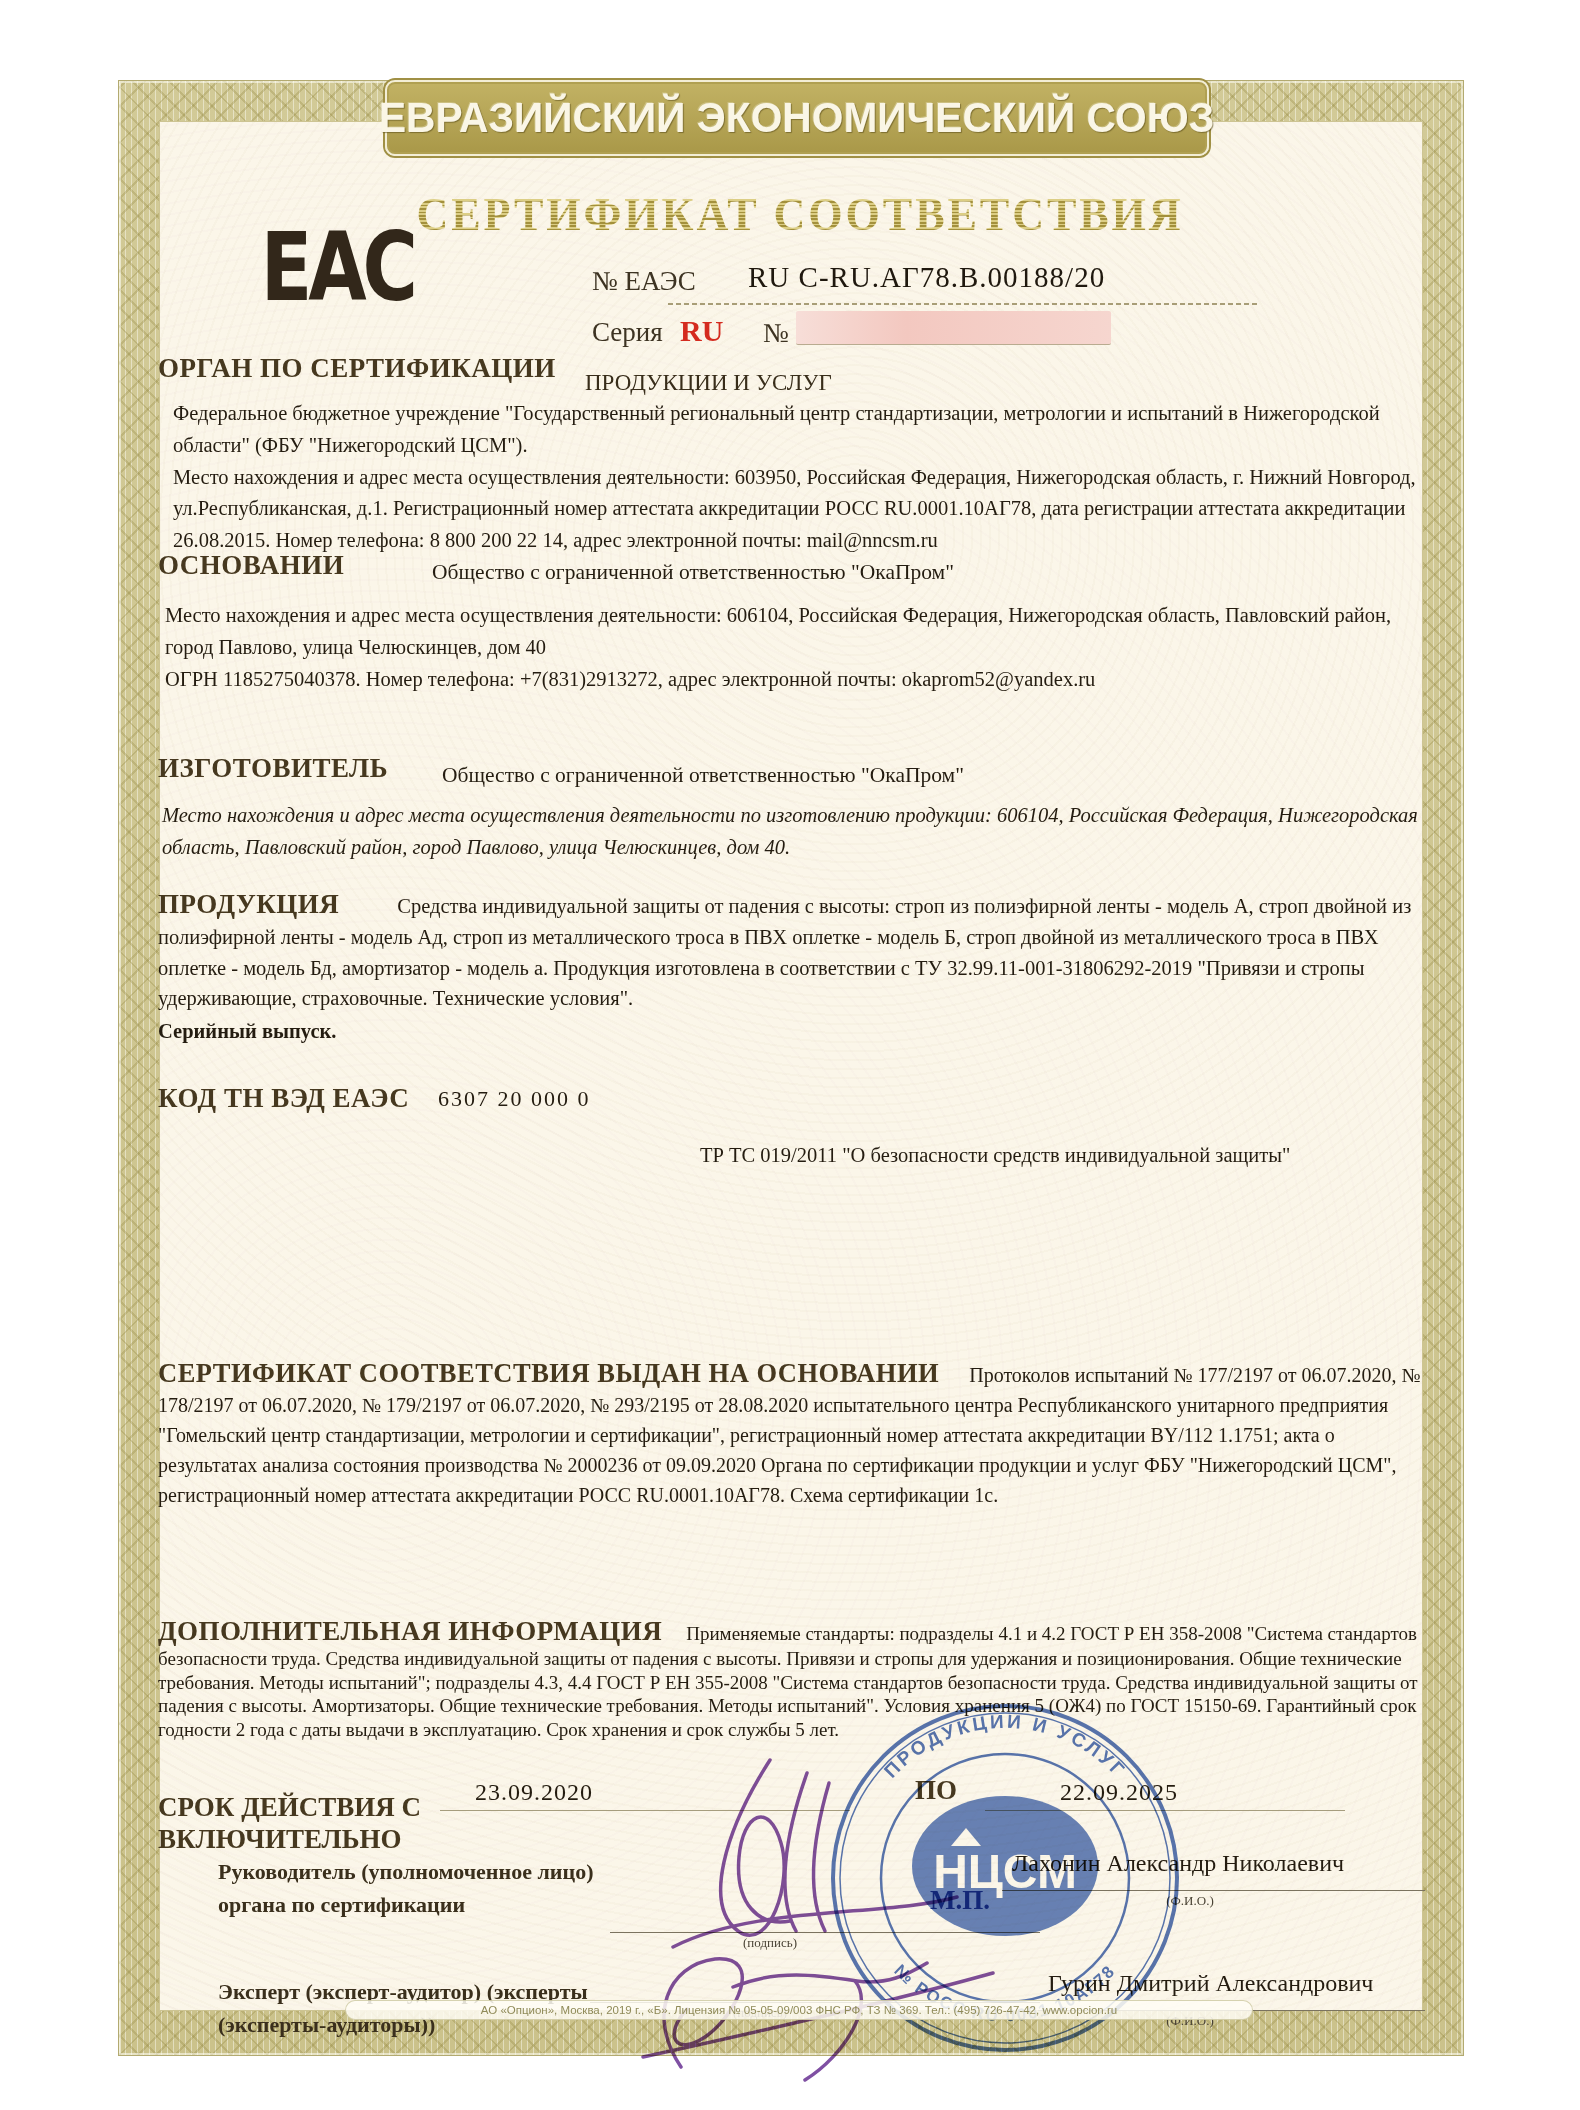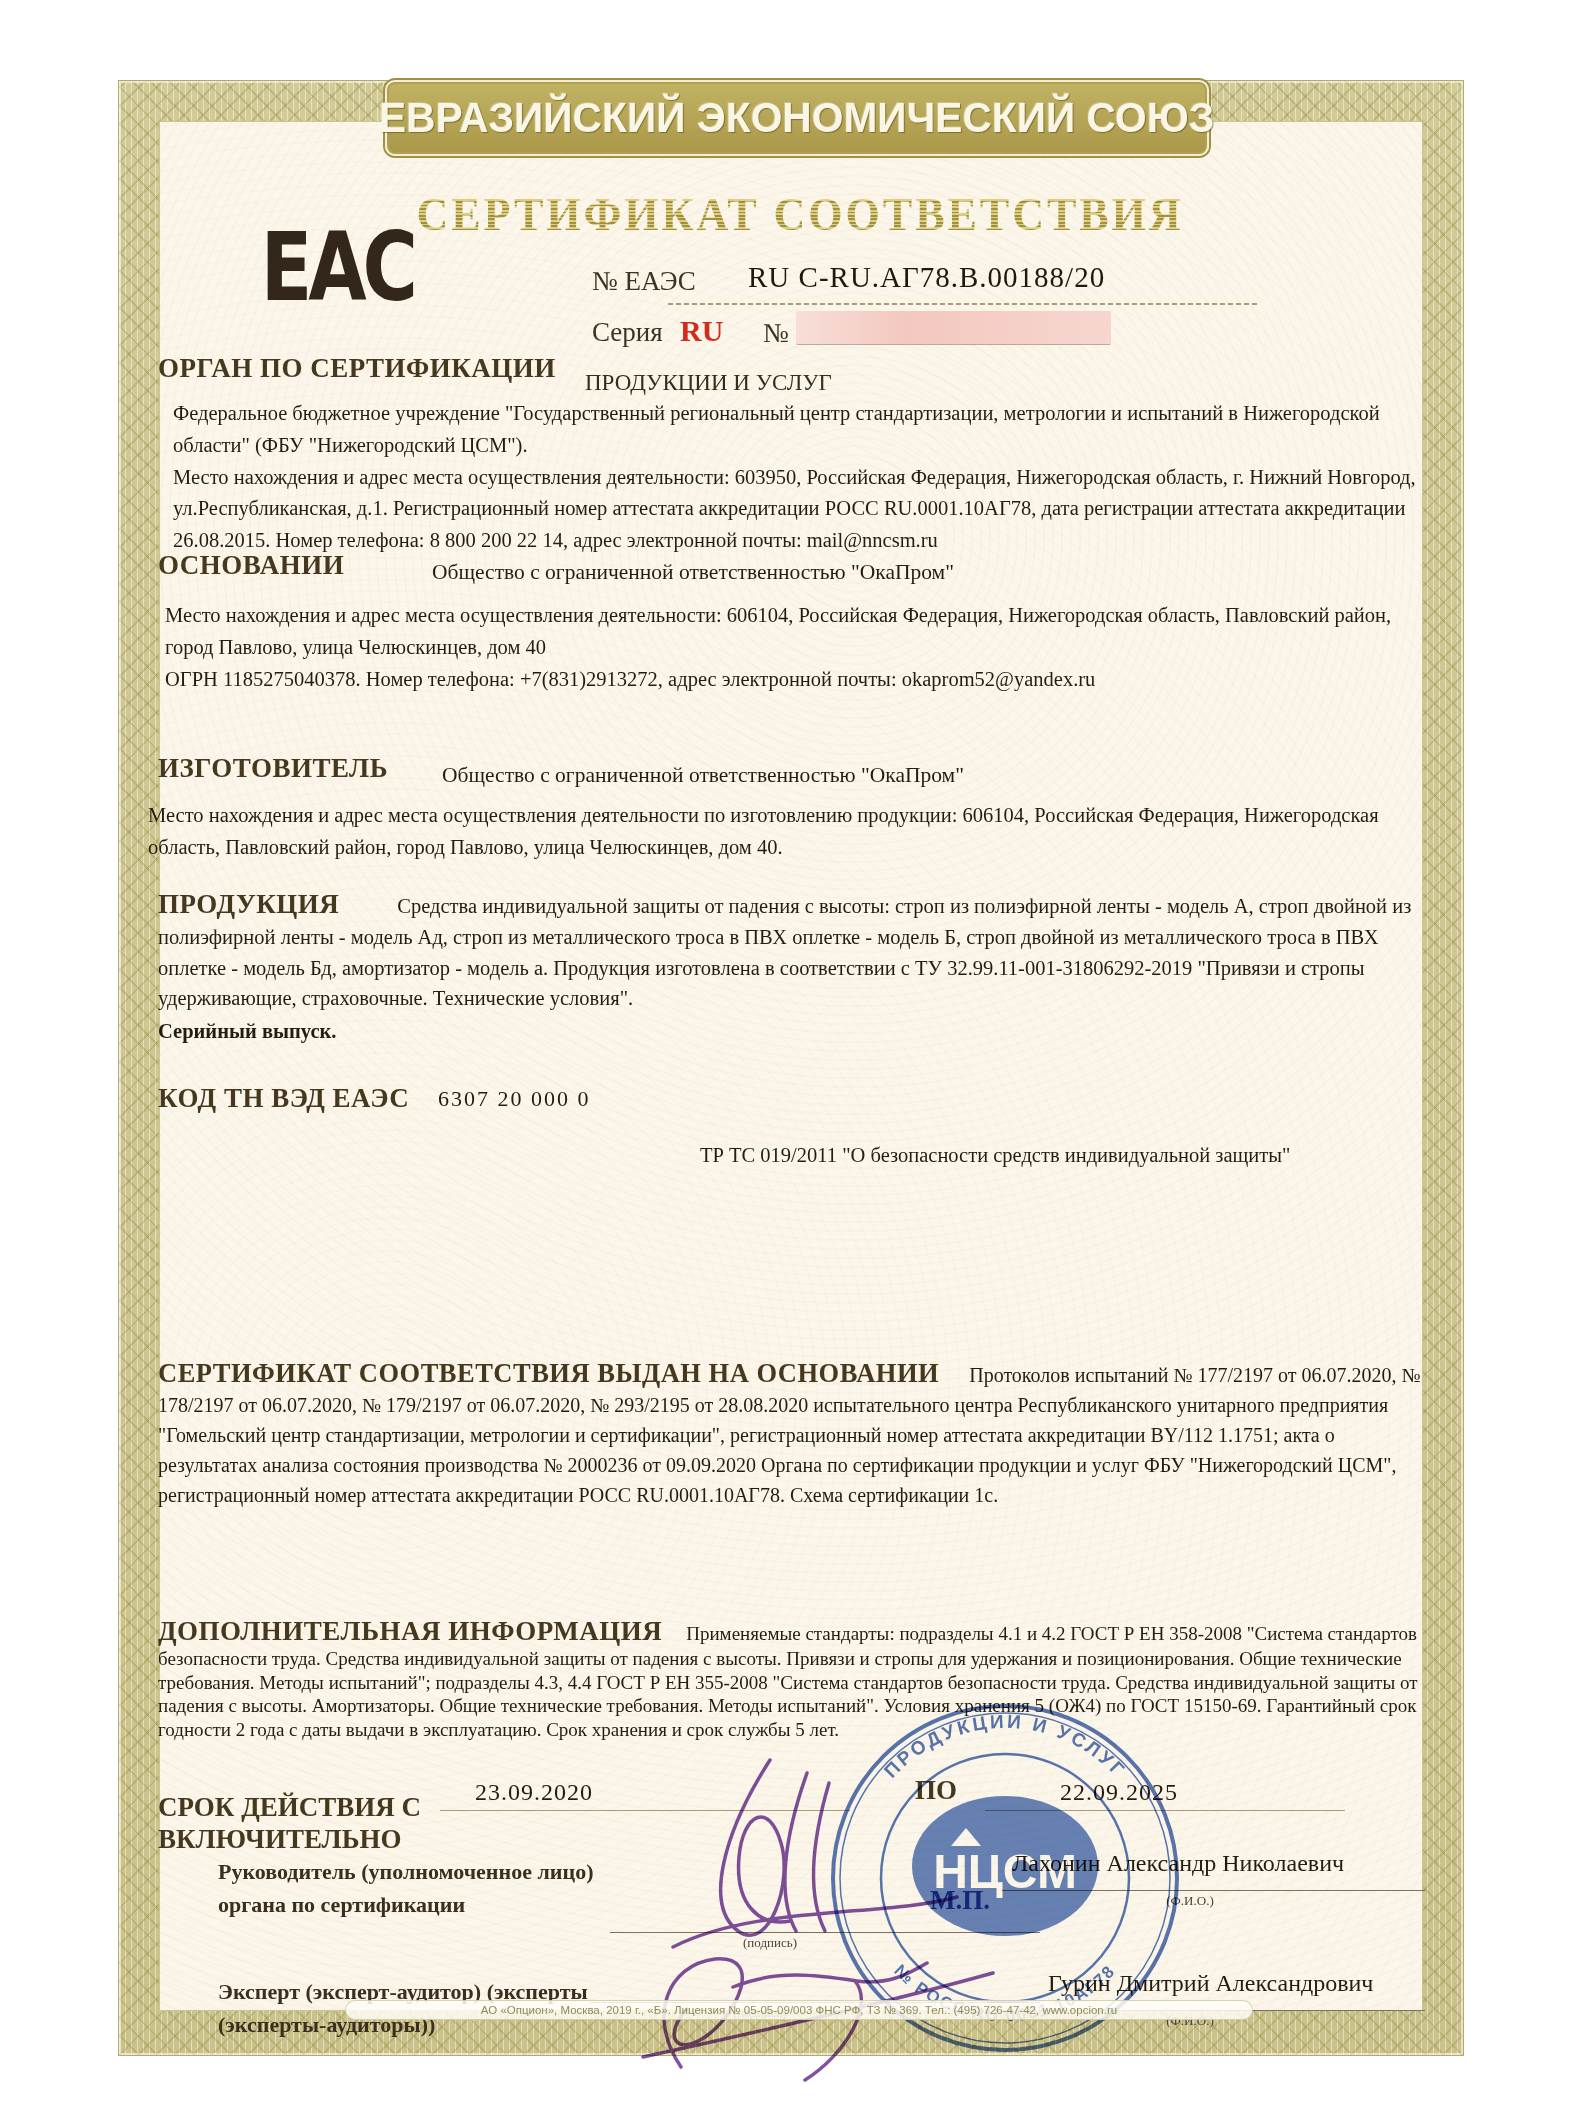--- a/index.html
+++ b/index.html
@@ -136,21 +136,21 @@
 
   <div class="sec h" style="left:158px; top:549px;">ОСНОВАНИИ</div>
   <div class="sec inline-val" style="left:432px; top:560px;">Общество с ограниченной ответственностью "ОкаПром"</div>
   <div class="sec b" style="left:165px; top:600px; width:1263px;">
     <p>Место нахождения и адрес  места осуществления деятельности: 606104, Российская Федерация, Нижегородская область, Павловский район, город Павлово, улица Челюскинцев, дом 40</p>
     <p>ОГРН 1185275040378. Номер телефона: +7(831)2913272, адрес электронной почты: okaprom52@yandex.ru</p>
   </div>
 
   <div class="sec h" style="left:158px; top:752px;">ИЗГОТОВИТЕЛЬ</div>
   <div class="sec inline-val" style="left:442px; top:763px;">Общество с ограниченной ответственностью "ОкаПром"</div>
-  <div class="sec b" style="left:148px; top:800px; width:1263px;">
+  <div class="sec b" style="left:162px; top:800px; width:1263px;font-style:italic;">
     <p>Место нахождения и адрес  места осуществления деятельности по изготовлению продукции: 606104, Российская Федерация, Нижегородская область, Павловский район, город Павлово, улица Челюскинцев, дом 40.</p>
   </div>
 
   <div class="sec flow" style="left:158px; top:888px; width:1272px; line-height:1.5;">
     <span class="h">ПРОДУКЦИЯ</span><span class="b-inline">Средства индивидуальной защиты от падения с высоты: строп из полиэфирной ленты - модель А, строп  двойной из полиэфирной ленты - модель Ад, строп из металлического троса в ПВХ оплетке - модель Б, строп двойной из металлического троса в ПВХ оплетке - модель Бд, амортизатор - модель а.  Продукция изготовлена в соответствии с ТУ 32.99.11-001-31806292-2019 "Привязи и стропы удерживающие, страховочные. Технические условия".</span>
     <p class="b-inline" style="margin:2px 0 0 0;font-weight:bold;">Серийный выпуск.</p>
   </div>
 
   <div class="sec h" style="left:158px; top:1082px;">КОД ТН ВЭД ЕАЭС</div>
   <div class="sec kod-val" style="left:438px; top:1086px;">6307 20 000 0</div>

